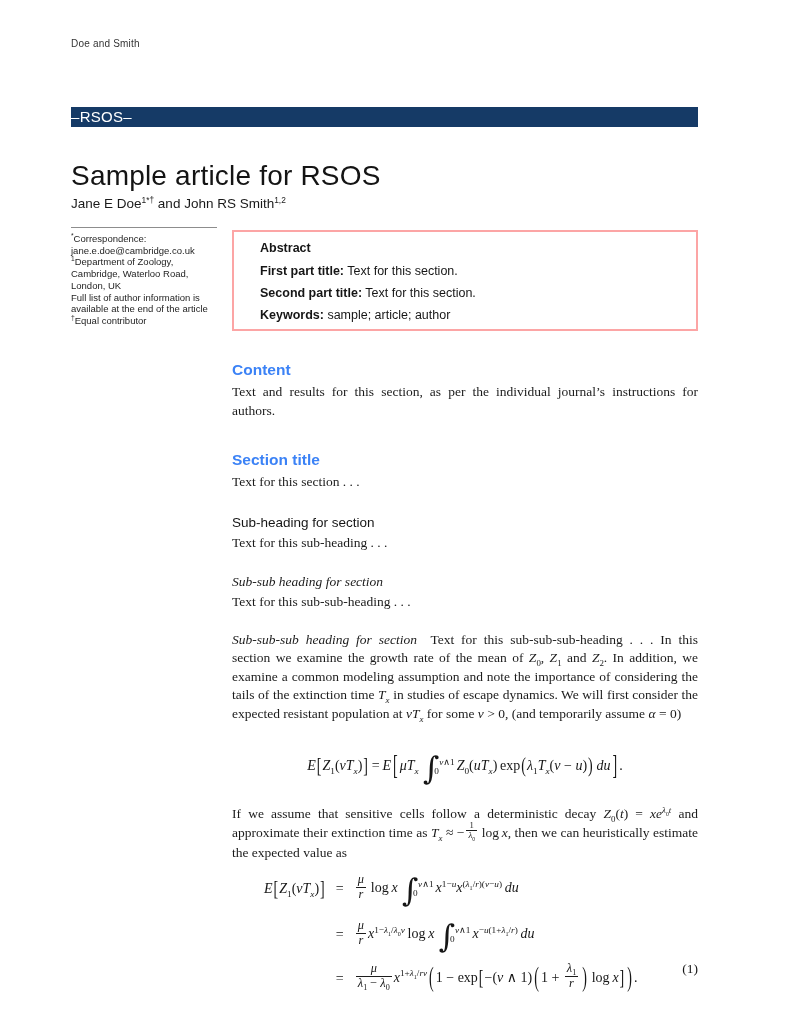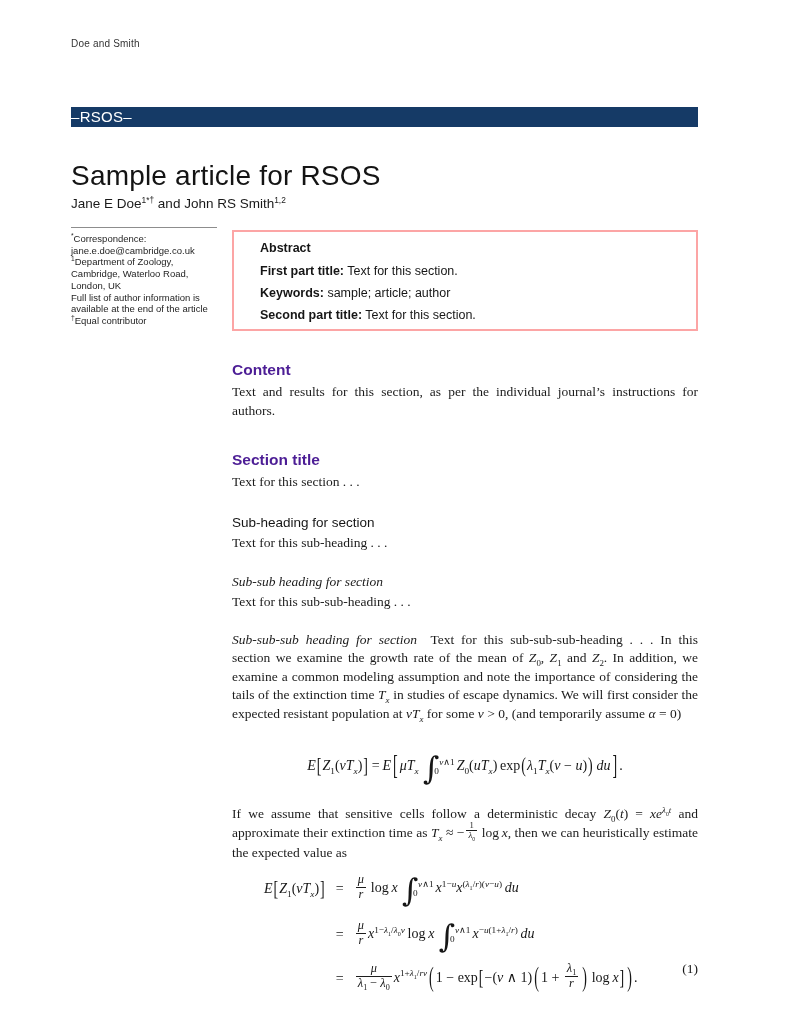--- a/index.html
+++ b/index.html
@@ -36,21 +36,21 @@
   .abs-title{font-weight:bold;margin:0 0 9px 0;}
   .abs-row{margin:0 0 8px 0;}
   .abs-label{font-weight:bold;}
   .main{
     position:absolute;left:232px;top:360px;width:466px;
   }
   .main p{
     margin:0;text-align:justify;
     font-family:"Liberation Serif",serif;font-size:13.5px;line-height:18.5px;color:#1b1b1b;
   }
-  .h-main{font-family:"Liberation Sans",sans-serif;font-weight:bold;font-size:15.5px;line-height:19px;margin:0 0 4px 0;color:#4c1d95;}
+  .h-main{font-family:"Liberation Sans",sans-serif;font-weight:bold;font-size:15.5px;line-height:19px;margin:0 0 4px 0;color:#3b82f6;}
   .h-sec{margin-top:30px;}
   .h-sub{font-family:"Liberation Sans",sans-serif;font-weight:normal;font-size:13.5px;line-height:17px;margin:22px 0 3px 0;color:#161616;}
   .h-subsub{font-family:"Liberation Serif",serif;font-style:italic;font-weight:normal;font-size:13.5px;line-height:17px;margin:21px 0 3px 0;color:#1b1b1b;}
   .para-main{margin-top:19px !important;}
   
   .math,.disp,.eqarray{font-family:"Liberation Serif",serif;color:#161616;}
   sup,sub{font-size:66%;line-height:0;}
   .disp{
     display:flex;justify-content:center;align-items:center;
     margin:24px 0 18px 0;font-size:14px;min-height:40px;
@@ -99,22 +99,22 @@
   <div>Cambridge, Waterloo Road,</div>
   <div>London, UK</div>
   <div>Full list of author information is</div>
   <div>available at the end of the article</div>
   <div><sup>†</sup>Equal contributor</div>
 </div>
 
 <div class="abstract-box">
   <div class="abs-title">Abstract</div>
   <div class="abs-row"><span class="abs-label">First part title:</span><span> Text for this section.</span></div>
+  <div class="abs-row"><span class="abs-label">Second part title:</span><span> Text for this section.</span></div>
   <div class="abs-row"><span class="abs-label">Keywords:</span><span> sample; article; author</span></div>
-  <div class="abs-row"><span class="abs-label">Second part title:</span><span> Text for this section.</span></div>
 </div>
 
 <div class="main">
   <div class="h-main">Content</div>
   <p>Text and results for this section, as per the individual journal’s instructions for authors.</p>
 
   <div class="h-main h-sec">Section title</div>
   <p>Text for this section . . .</p>
 
   <div class="h-sub">Sub-heading for section</div>

